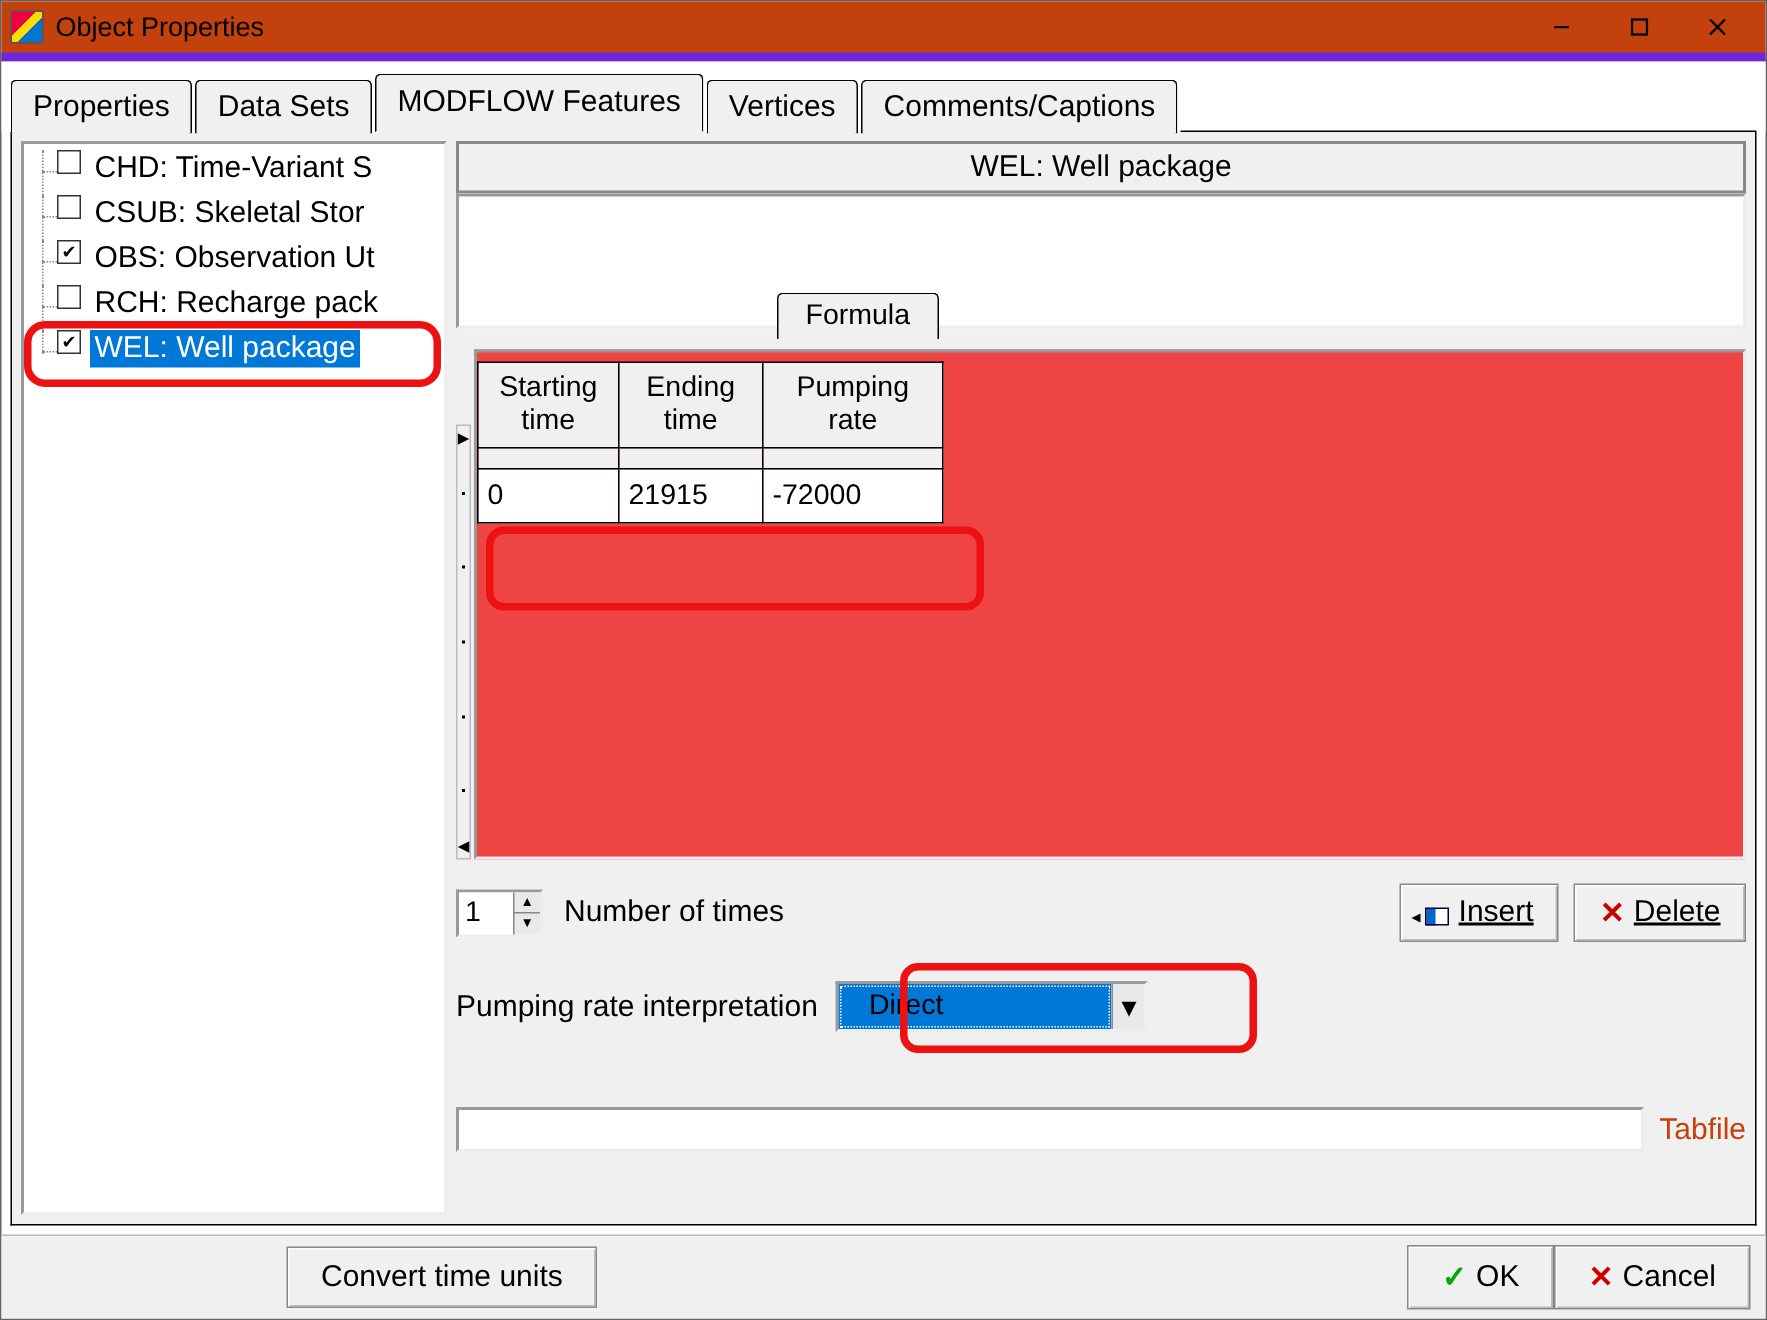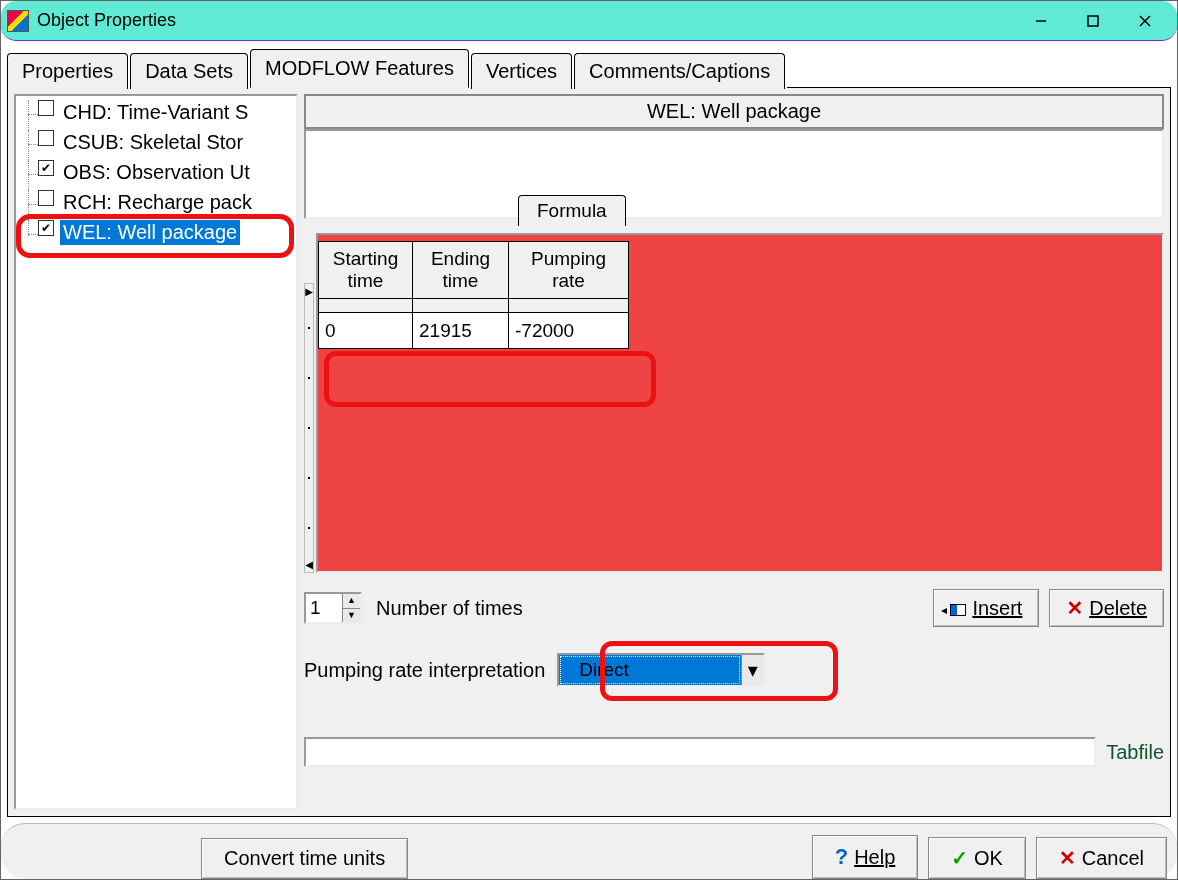--- a/index.html
+++ b/index.html
@@ -14,23 +14,22 @@
     width: 1178px; height: 880px;
     background: #fff;
     border: 1px solid #646464;
     display: flex; flex-direction: column;
     position: relative;
   }
   .titlebar {
     height: 40px;
     display: flex; align-items: center;
     padding: 0 6px;
-    background: #5eead4;
-    border-bottom: 1px solid #6d28d9;
-    border-radius: 15px;
+    background: #c2410c;
+    border-bottom: 6px solid #6d28d9;
   }
   .titlebar .app-icon {
     width: 22px; height: 22px; margin-right: 8px;
     display: inline-block;
     background: linear-gradient(135deg,#e04 0 40%, #fd0 40% 60%, #07c 60% 100%);
     border: 1px solid #555;
   }
   .titlebar .title { font-size: 18px; }
   .win-controls { margin-left: auto; display: flex; }
   .win-btn {
@@ -274,30 +273,28 @@
   }
 
   .tabfile-row {
     margin-top: 50px;
     display:flex; align-items:center; gap:10px;
   }
   .tabfile-input {
     flex:1; height: 30px;
     border: 2px inset #ededed; background:#fff;
   }
-  .tabfile-label { font-size:20px; color:#14532d; }
+  .tabfile-label { font-size:20px; color:#c2410c; }
 
   .bottom-bar {
     height: 56px;
     border-top: 1px solid #bbb;
     background:#f0f0f0;
-    display:flex; align-items:flex-end;
+    display:flex; align-items:center;
     padding: 0 10px;
-    gap: 10px;
-    border-radius: 24px;
   }
   .bottom-bar .btn.big { padding: 8px 22px; }
   .spacer { flex:1; }
   .ico-help::before { content:"?"; color:#0066cc; font-weight:bold; font-size:22px; }
   .ico-ok { color:#0a0; font-weight:bold; font-size:20px; }
   .ico-x  { color:#c00; font-weight:bold; font-size:20px; }
   .ico-ins {
     width:16px; height:12px; display:inline-block;
     background: linear-gradient(#0066cc,#0066cc) left/6px 12px no-repeat,
                 linear-gradient(#fff,#fff) right/10px 12px no-repeat;
@@ -459,24 +456,20 @@
         <span class="tabfile-label">Tabfile</span>
       </div>
     </div>
   </div>
 
   <div class="bottom-bar">
     <div style="width:180px;"></div>
     <span class="btn big">Convert time units</span>
     <div class="spacer"></div>
     <span class="btn big">
-      <span class="ico-help"></span>
-      <span class="u">Help</span>
-    </span>
-    <span class="btn big">
       <span class="ico-ok">✓</span>
       <span>OK</span>
     </span>
     <span class="btn big">
       <span class="ico-x">✕</span>
       <span>Cancel</span>
     </span>
   </div>
 </div>
 

